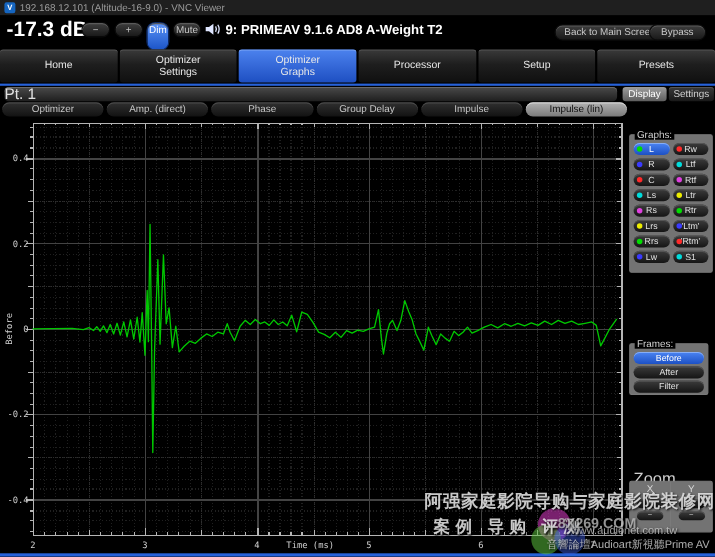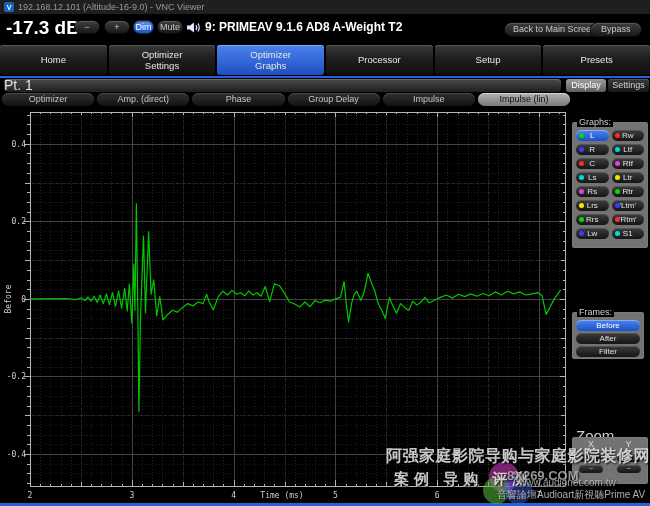--- a/index.html
+++ b/index.html
@@ -10,21 +10,21 @@
   .titlebar { position:absolute; top:0; left:0; width:650px; height:14px; background:#1f1f1f; display:flex; align-items:center; gap:4px; padding-left:4px; }
   .vnc-icon { width:10px; height:10px; background:#1565c0; border-radius:2px; color:#fff; font-size:7px; font-weight:bold; display:flex; align-items:center; justify-content:center; flex:0 0 auto; }
   .titlebar-text { font-size:9px; color:#9a9a9a; white-space:nowrap; }
 
   
   .volbar { position:absolute; top:14px; left:0; width:650px; height:28px; background:#000; }
   .vol-level { position:absolute; left:6px; top:3px; font-size:19px; font-weight:bold; color:#fff; }
   .pill { background:linear-gradient(#3e3e3e,#191919); border:1px solid #0a0a0a; box-shadow:inset 0 1px 0 #5a5a5a; border-radius:8px; color:#c8c8c8; font-size:9px; text-align:center; }
   .vol-minus { position:absolute; left:74px; top:6px; width:26px; height:14px; line-height:12px; }
   .vol-plus  { position:absolute; left:104px; top:6px; width:26px; height:14px; line-height:12px; }
-  .dim-btn  { position:absolute; left:133px; top:6px; width:21px; height:14px; line-height:13px; background:linear-gradient(#5b93f7,#1c55c8); color:#fff; border:1px solid #0d2a66; }
+  .dim-btn  { position:absolute; left:133px; top:6px; width:21px; height:26px; line-height:13px; background:linear-gradient(#5b93f7,#1c55c8); color:#fff; border:1px solid #0d2a66; }
   .mute-btn { position:absolute; left:157px; top:6px; width:26px; height:14px; line-height:13px; }
   .speaker-wrap { position:absolute; left:186px; top:6px; }
   .preset-title { position:absolute; left:205px; top:6px; font-size:12px; font-weight:bold; color:#fff; white-space:nowrap; }
   .back-btn { position:absolute; left:504px; top:8px; height:15px; line-height:13px; padding:0 8px; }
   .bypass-btn { position:absolute; left:590px; top:8px; height:15px; line-height:13px; padding:0 10px; }
 
   
   .maintabs { position:absolute; top:45px; left:0; width:650px; height:30px; display:flex; gap:2px; }
   .maintab { flex:1; background:linear-gradient(#3a3a3a,#1e1e1e 45%,#101010); box-shadow:inset 0 1px 0 #555; border-radius:3px; display:flex; align-items:center; justify-content:center; text-align:center; font-size:9.5px; color:#e8e8e8; line-height:1.2; white-space:pre-line; }
   .maintab.active { background:linear-gradient(#4c82ee,#1e4fc2); box-shadow:inset 0 1px 0 #7fa8f5; }

